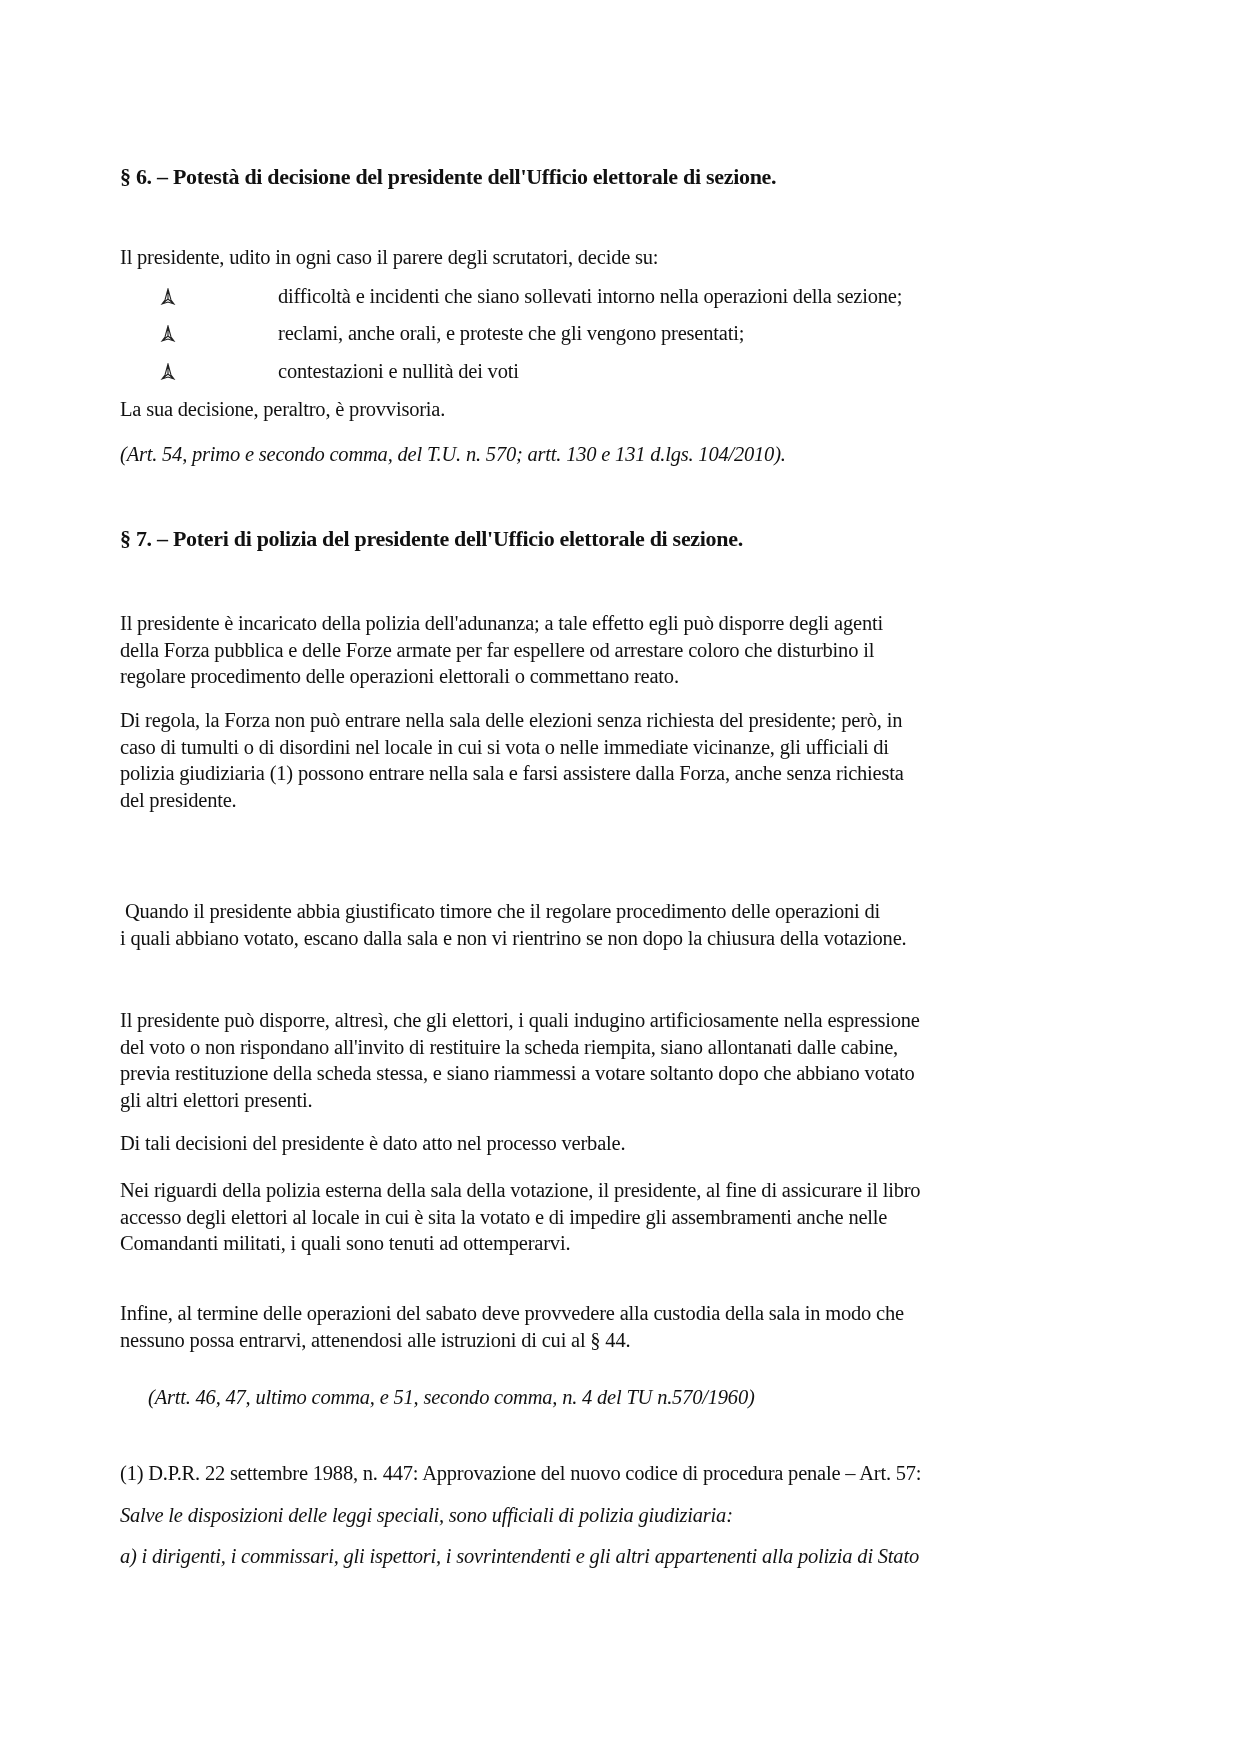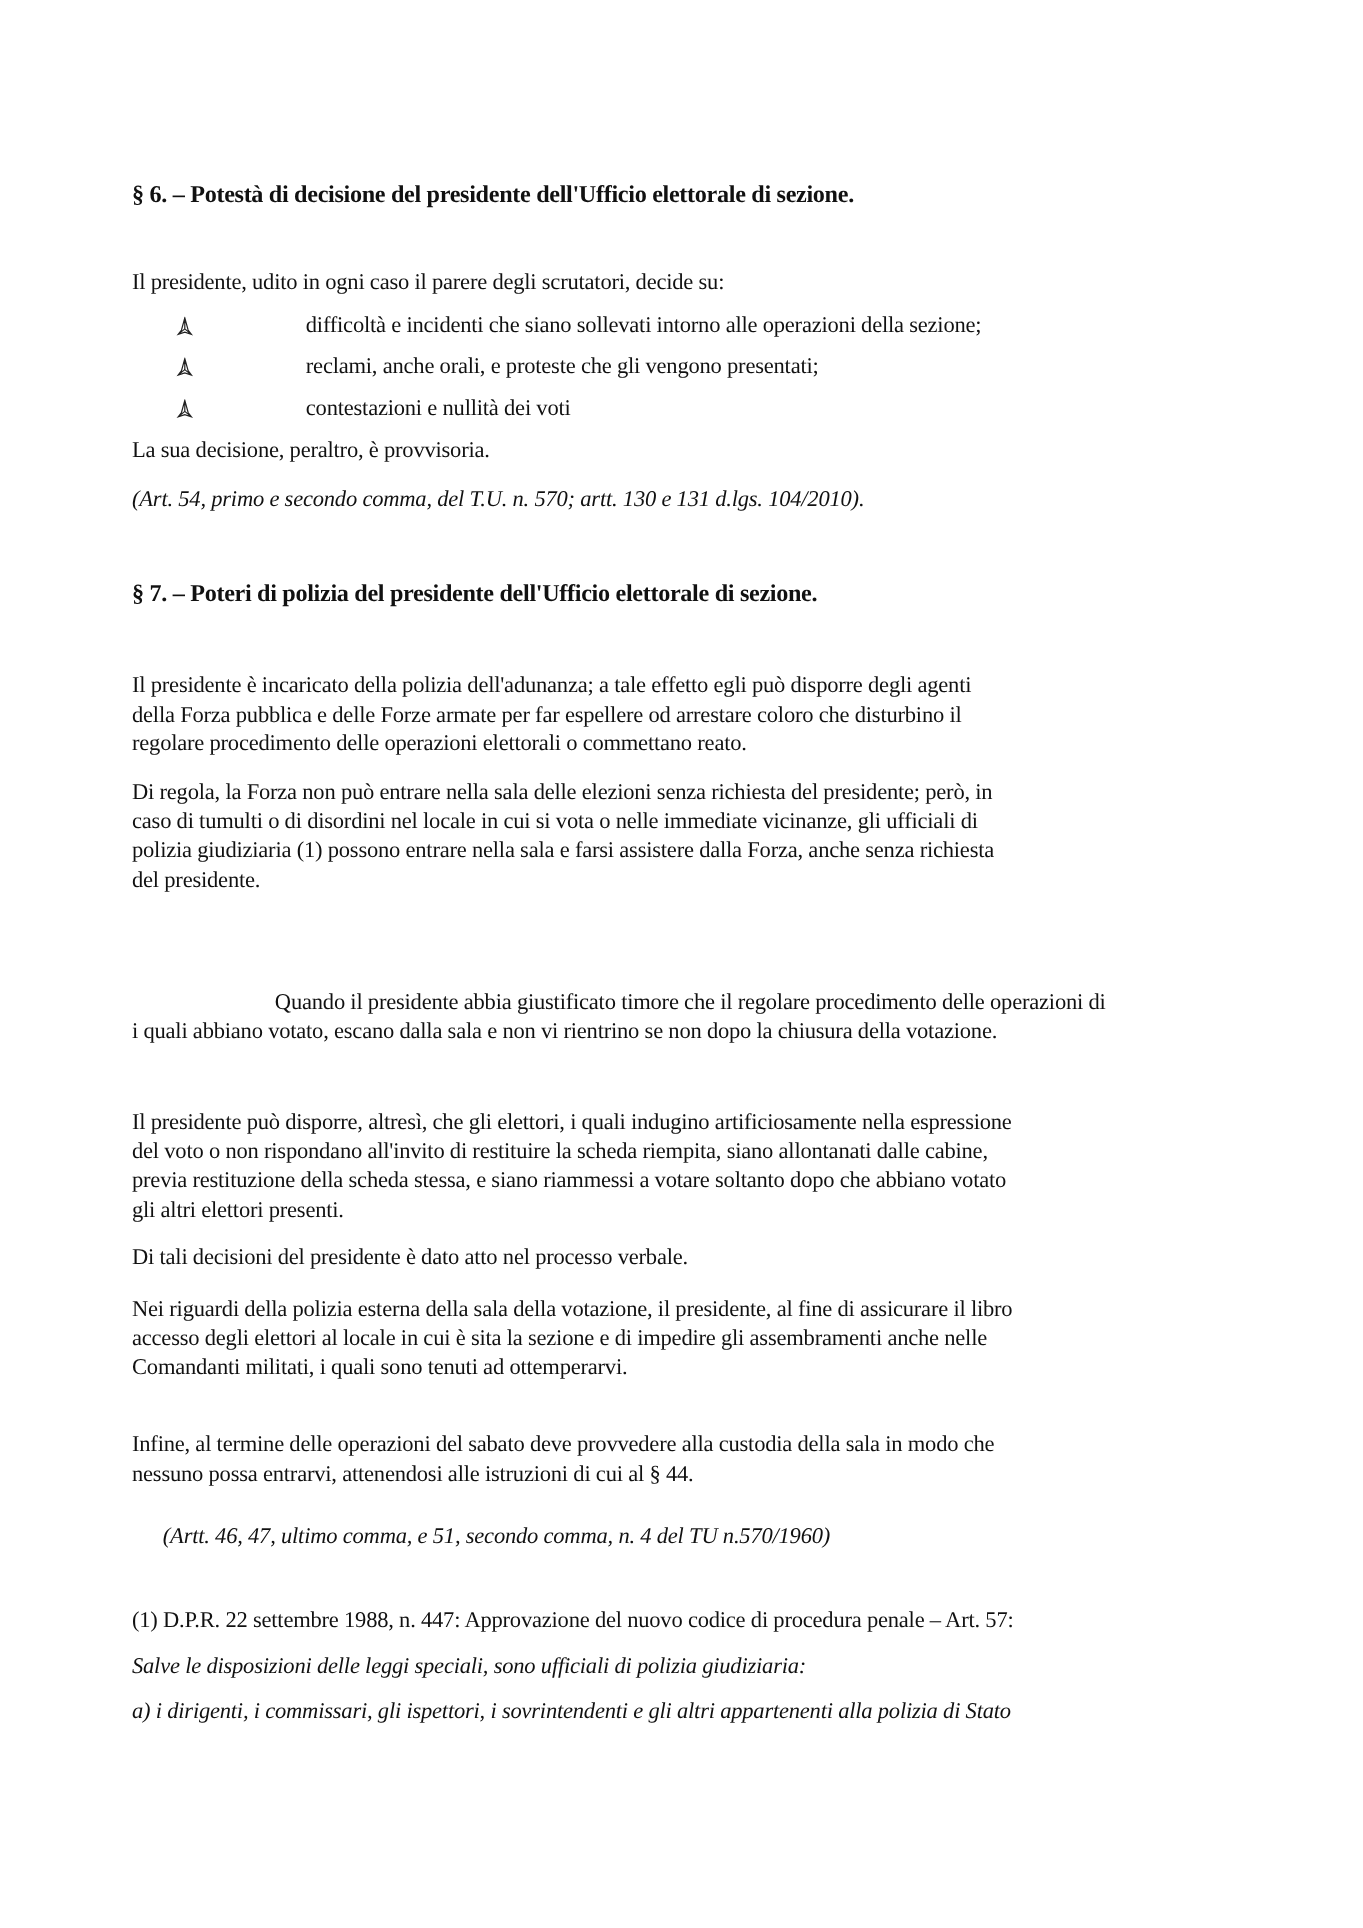--- a/index.html
+++ b/index.html
@@ -34,21 +34,21 @@
 
   <div class="abs heading" style="top:164px;">§ 6. – Potestà di decisione del presidente dell'Ufficio elettorale di sezione.</div>
 
   <div class="abs body" style="top:244px;">Il presidente, udito in ogni caso il parere degli scrutatori, decide su:</div>
 
   <div>
     <div>
       <svg class="bullet-icon" style="top:288px;" viewBox="0 0 16 18">
         <path d="M8 1 L8 11 M8 11 L2 16 M8 11 L14 16 M8 1 L5 12 L2 16 L8 14 L14 16 L11 12 Z" fill="none" stroke="#222" stroke-width="1.1"></path>
       </svg>
-      <span class="bullet-text" style="top:285px;">difficoltà e incidenti che siano sollevati intorno alle operazioni della sezione;</span>
+      <span class="bullet-text" style="top:285px;">difficoltà e incidenti che siano sollevati intorno nella operazioni della sezione;</span>
     </div>
     <div>
       <svg class="bullet-icon" style="top:325px;" viewBox="0 0 16 18">
         <path d="M8 1 L8 11 M8 11 L2 16 M8 11 L14 16 M8 1 L5 12 L2 16 L8 14 L14 16 L11 12 Z" fill="none" stroke="#222" stroke-width="1.1"></path>
       </svg>
       <span class="bullet-text" style="top:322px;">reclami, anche orali, e proteste che gli vengono presentati;</span>
     </div>
     <div>
       <svg class="bullet-icon" style="top:363px;" viewBox="0 0 16 18">
         <path d="M8 1 L8 11 M8 11 L2 16 M8 11 L14 16 M8 1 L5 12 L2 16 L8 14 L14 16 L11 12 Z" fill="none" stroke="#222" stroke-width="1.1"></path>
@@ -70,38 +70,38 @@
 
   <div class="para" style="top:707px;">
     <span class="ln">Di regola, la Forza non può entrare nella sala delle elezioni senza richiesta del presidente; però, in</span>
     <span class="ln">caso di tumulti o di disordini nel locale in cui si vota o nelle immediate vicinanze, gli ufficiali di</span>
     <span class="ln">polizia giudiziaria (1) possono entrare nella sala e farsi assistere dalla Forza, anche senza richiesta</span>
     <span class="ln">del presidente.</span>
   </div>
 
 
   <div class="para" style="top:898px;">
-    <span class="ln" style="white-space:pre;text-align:center;"> Quando il presidente abbia giustificato timore che il regolare procedimento delle operazioni di</span>
+    <span class="ln" style="white-space:pre;"> Quando il presidente abbia giustificato timore che il regolare procedimento delle operazioni di</span>
     <span class="ln">i quali abbiano votato, escano dalla sala e non vi rientrino se non dopo la chiusura della votazione.</span>
   </div>
 
   <div class="para" style="top:1007px;">
     <span class="ln">Il presidente può disporre, altresì, che gli elettori, i quali indugino artificiosamente nella espressione</span>
     <span class="ln">del voto o non rispondano all'invito di restituire la scheda riempita, siano allontanati dalle cabine,</span>
     <span class="ln">previa restituzione della scheda stessa, e siano riammessi a votare soltanto dopo che abbiano votato</span>
     <span class="ln">gli altri elettori presenti.</span>
   </div>
 
   <div class="para" style="top:1130px;">
     <span class="ln">Di tali decisioni del presidente è dato atto nel processo verbale.</span>
   </div>
 
   <div class="para" style="top:1177px;">
     <span class="ln">Nei riguardi della polizia esterna della sala della votazione, il presidente, al fine di assicurare il libro</span>
-    <span class="ln">accesso degli elettori al locale in cui è sita la sezione e di impedire gli assembramenti anche nelle</span>
+    <span class="ln">accesso degli elettori al locale in cui è sita la votato e di impedire gli assembramenti anche nelle</span>
     <span class="ln">Comandanti militati, i quali sono tenuti ad ottemperarvi.</span>
   </div>
 
   <div class="para" style="top:1300px;">
     <span class="ln">Infine, al termine delle operazioni del sabato deve provvedere alla custodia della sala in modo che</span>
     <span class="ln">nessuno possa entrarvi, attenendosi alle istruzioni di cui al § 44.</span>
   </div>
 
   <div class="abs body italic" style="top:1384px;margin-left:28px;">(Artt. 46, 47, ultimo comma, e 51, secondo comma, n. 4 del TU n.570/1960)</div>
 

